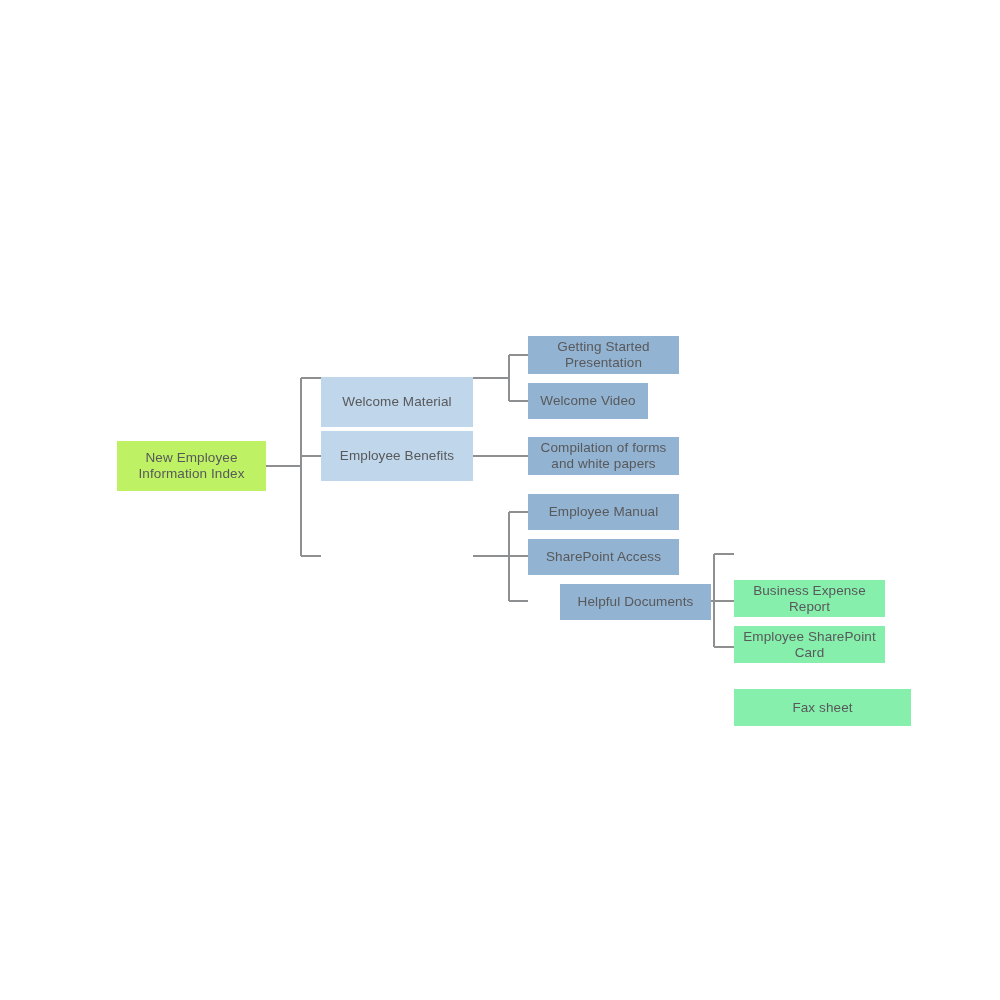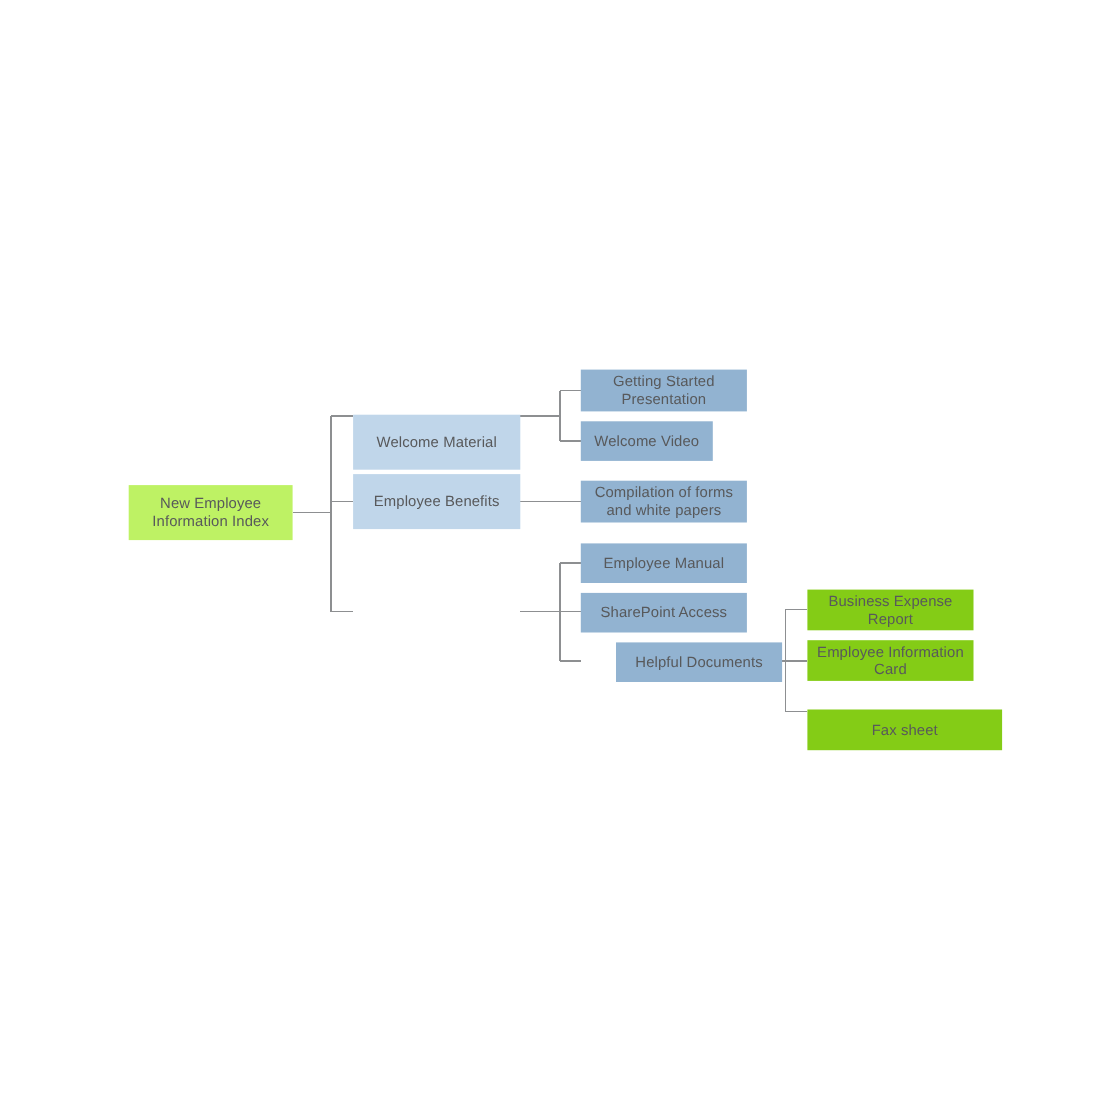--- a/index.html
+++ b/index.html
@@ -46,21 +46,22 @@
   .lvl-root {
     background: #bef264;
   }
   .lvl-2 {
     background: #c0d6ea;
   }
   .lvl-3 {
     background: #92b3d1;
   }
   .lvl-4 {
-    background: #84cc16;
+    background: #86efac;
+    margin-top: 44px;
   }
 </style>
 </head>
 <body>
 
 <div id="diagram">
 
   <svg id="connectors" viewBox="0 0 1000 1000" width="1000" height="1000" xmlns="http://www.w3.org/2000/svg">
     <g fill="none" stroke="#8d8f91" stroke-width="1.4" shape-rendering="crispEdges">
 
@@ -127,20 +128,20 @@
 
   <div class="node lvl-3" style="left:528px; top:584px; width:151px; height:36px;margin-left:32px;">
     <span class="label">Helpful Documents</span>
   </div>
 
   <div class="node lvl-4" style="left:734px; top:536px; width:151px; height:37px;">
     <span class="label">Business Expense Report</span>
   </div>
 
   <div class="node lvl-4" style="left:734px; top:582px; width:151px; height:37px;">
-    <span class="label">Employee Information Card</span>
+    <span class="label">Employee SharePoint Card</span>
   </div>
 
   <div class="node lvl-4" style="left:734px; top:645px; width:177px; height:37px;">
     <span class="label">Fax sheet</span>
   </div>
 
 </div>
 
 </body></html>

